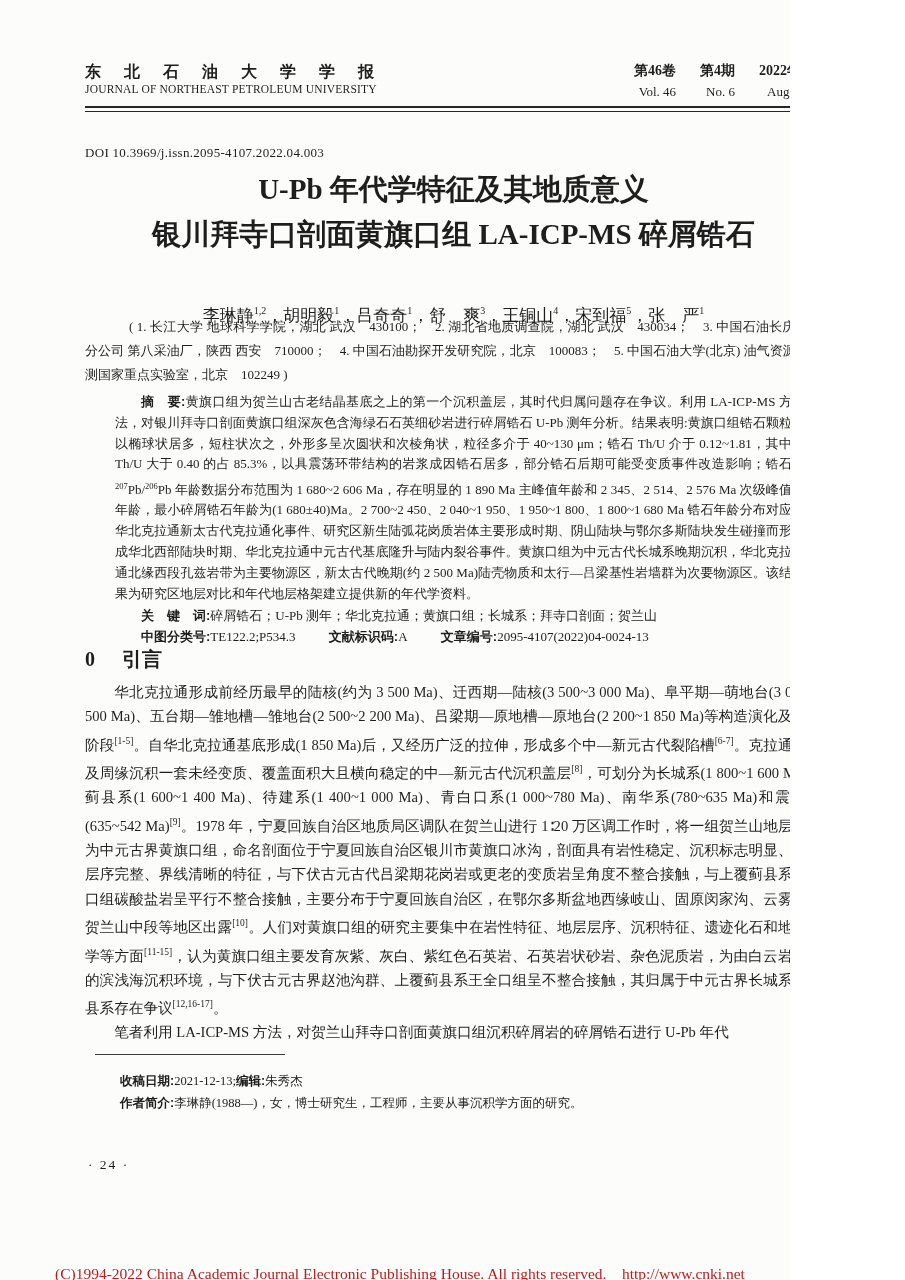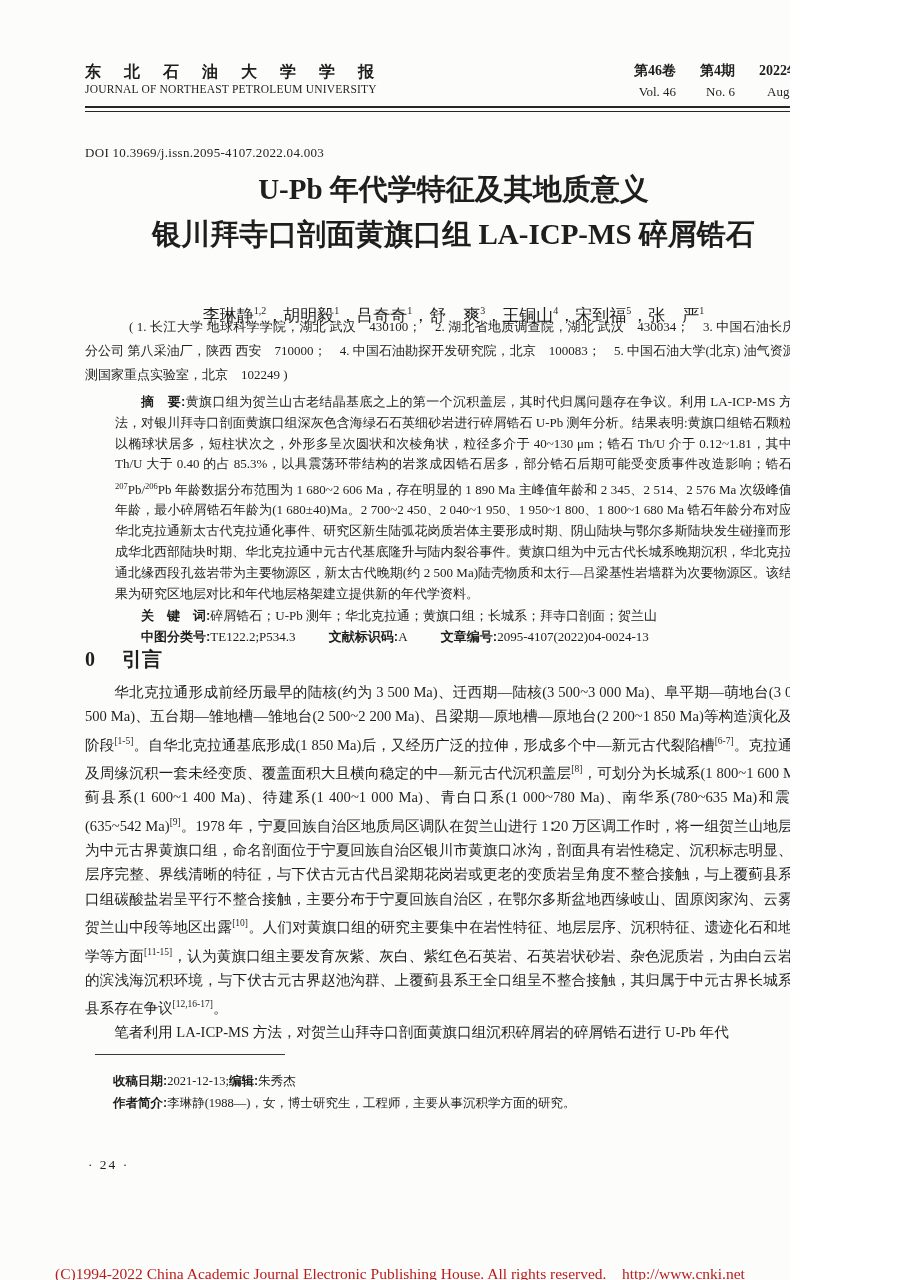--- a/index.html
+++ b/index.html
@@ -34,21 +34,21 @@
   
   .sec-heading{position:absolute;top:646px;left:85px;font-size:20px;font-weight:700;
                font-family:"Liberation Sans","DejaVu Sans",sans-serif;}
   .sec-heading .num{font-family:"Liberation Serif","DejaVu Serif",serif;margin-right:27px;}
   .body-text{position:absolute;top:680px;left:85px;width:737px;font-size:14.6px;
              line-height:24.4px;text-align:justify;}
   .body-text p{margin:0;text-indent:2em;}
   .body-text sup{font-size:9.5px;}
   
   .fn-sep{position:absolute;top:1054px;left:95px;width:190px;border-top:1px solid #3a3a3a;}
-  .footnotes{position:absolute;top:1070px;left:113px;width:709px;font-size:12.5px;line-height:22px;}
+  .footnotes{position:absolute;top:1070px;left:120px;width:709px;font-size:12.5px;line-height:22px;}
   .footnotes p{margin:0;}
   .pagenum{position:absolute;top:1157px;left:88px;font-size:13.5px;letter-spacing:2px;}
   .watermark{position:absolute;top:1265px;left:55px;font-size:15.5px;color:#b91c1c;white-space:pre;}
 </style>
 </head>
 <body>
 
 <div class="page">
 
   <div class="hdr">

